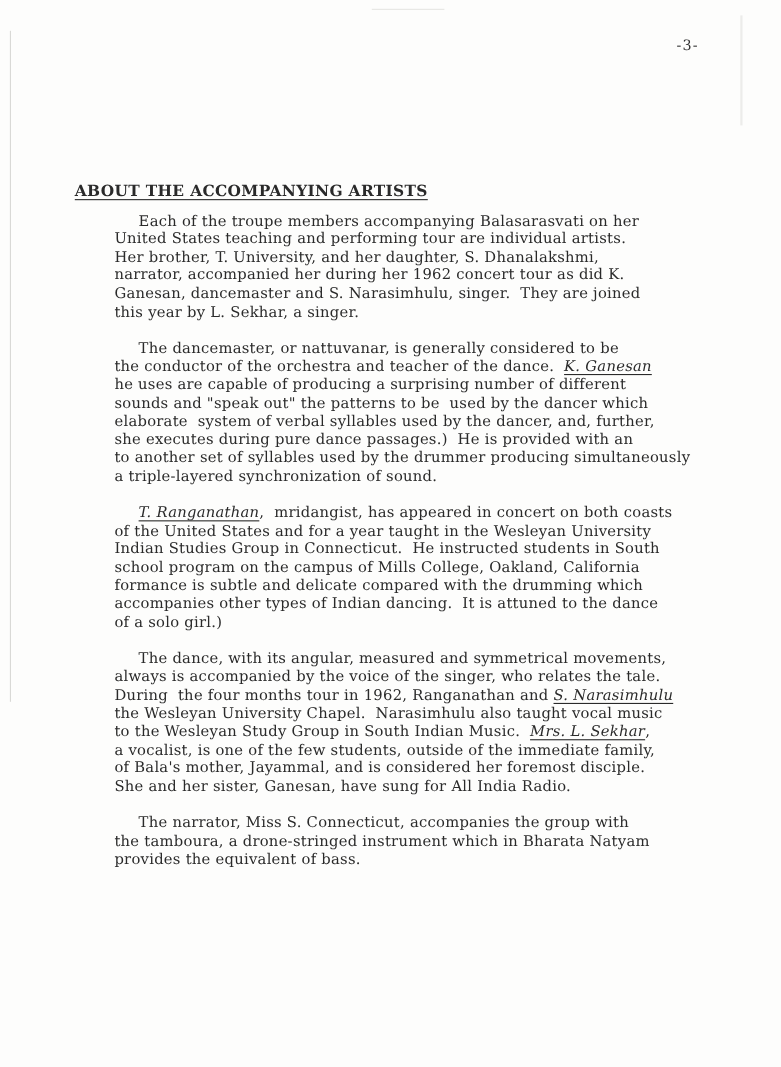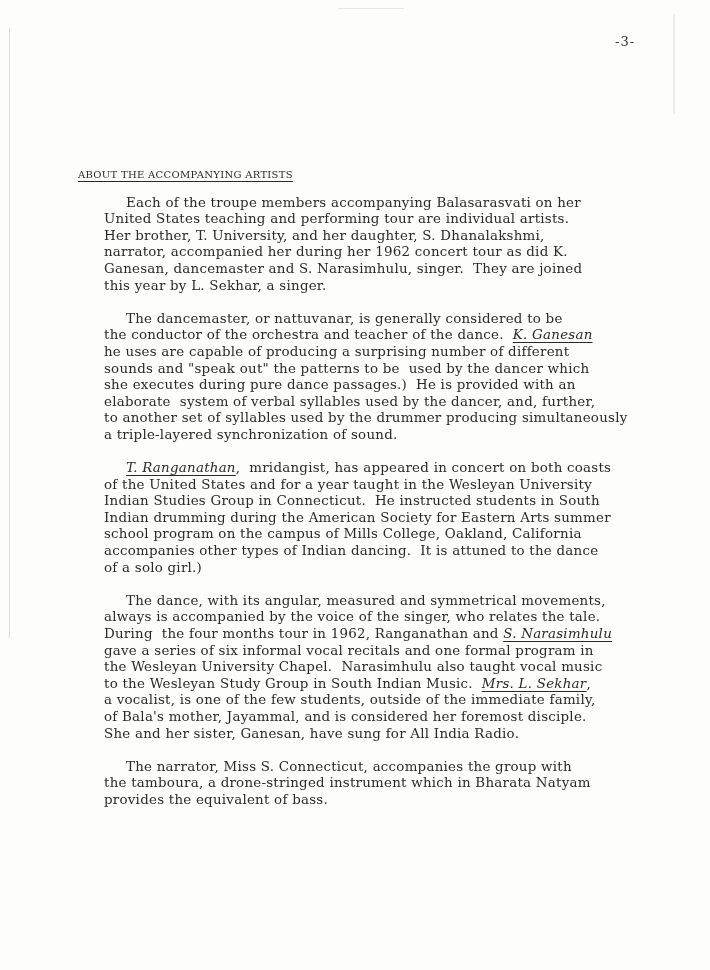--- a/index.html
+++ b/index.html
@@ -5,21 +5,21 @@
   html, body { margin: 0; padding: 0; }
   body {
     width: 710px; height: 970px; background: #fdfdfc; position: relative; overflow: hidden;
     font-family: "DejaVu Serif", "Liberation Serif", serif; color: #2a2a2a;
   }
   .left-rule { position: absolute; left: 9px; top: 28px; width: 1px; height: 610px; background: #d9d9d6; }
   .right-rule { position: absolute; left: 673px; top: 14px; width: 2px; height: 100px; background: #ececea; }
   .top-mark { position: absolute; left: 338px; top: 8px; width: 66px; height: 1px; background: #e6e6e3; }
   .page-number { position: absolute; left: 615px; top: 34px; font-size: 13px; letter-spacing: 1px; color: #333; }
   .content { position: absolute; left: 68px; top: 166px; width: 600px; font-size: 13.4px; line-height: 16.6px; letter-spacing: 0.25px; }
-  .heading { margin: 0 0 11px 10px; font-size: 10px; font-weight: normal; display: inline-block; text-decoration: underline; text-underline-offset: 3px; letter-spacing: 0.3px; }
+  .heading { margin: 0 0 11px 0; font-size: 14px; font-weight: bold; display: inline-block; text-decoration: underline; text-underline-offset: 3px; letter-spacing: 0.3px; }
   .para { margin: 0 0 16.6px 0; }
   .line { white-space: pre; display: block; margin-left: 36px; }
   .indent { padding-left: 22px; }
   .u { text-decoration: underline; text-underline-offset: 3px; font-style: italic; }
 </style>
 </head>
 <body>
 
 <div class="top-mark"></div>
 <div class="left-rule"></div>
@@ -37,41 +37,40 @@
     <span class="line">narrator, accompanied her during her 1962 concert tour as did K.</span>
     <span class="line">Ganesan, dancemaster and S. Narasimhulu, singer.  They are joined</span>
     <span class="line">this year by L. Sekhar, a singer.</span>
   </div>
 
   <div class="para">
     <span class="line indent">The dancemaster, or nattuvanar, is generally considered to be</span>
     <span class="line"><span>the conductor of the orchestra and teacher of the dance.  </span><span class="u">K. Ganesan</span></span>
     <span class="line">he uses are capable of producing a surprising number of different</span>
     <span class="line">sounds and "speak out" the patterns to be  used by the dancer which</span>
+    <span class="line">elaborate  system of verbal syllables used by the dancer, and, further,</span>
     <span class="line">she executes during pure dance passages.)  He is provided with an</span>
-    <span class="line">elaborate  system of verbal syllables used by the dancer, and, further,</span>
     <span class="line">to another set of syllables used by the drummer producing simultaneously</span>
     <span class="line">a triple-layered synchronization of sound.</span>
   </div>
 
   <div class="para">
     <span class="line indent"><span class="u">T. Ranganathan</span><span>,  mridangist, has appeared in concert on both coasts</span></span>
     <span class="line">of the United States and for a year taught in the Wesleyan University</span>
     <span class="line">Indian Studies Group in Connecticut.  He instructed students in South</span>
-    <span class="line">Indian drumming during the American Society for Eastern Arts summer</span>
     <span class="line">school program on the campus of Mills College, Oakland, California</span>
+    <span class="line">formance is subtle and delicate compared with the drumming which</span>
     <span class="line">accompanies other types of Indian dancing.  It is attuned to the dance</span>
     <span class="line">of a solo girl.)</span>
   </div>
 
   <div class="para">
     <span class="line indent">The dance, with its angular, measured and symmetrical movements,</span>
     <span class="line">always is accompanied by the voice of the singer, who relates the tale.</span>
     <span class="line"><span>During  the four months tour in 1962, Ranganathan and </span><span class="u">S. Narasimhulu</span></span>
-    <span class="line">gave a series of six informal vocal recitals and one formal program in</span>
     <span class="line">the Wesleyan University Chapel.  Narasimhulu also taught vocal music</span>
     <span class="line"><span>to the Wesleyan Study Group in South Indian Music.  </span><span class="u">Mrs. L. Sekhar</span><span>,</span></span>
     <span class="line">a vocalist, is one of the few students, outside of the immediate family,</span>
     <span class="line">of Bala's mother, Jayammal, and is considered her foremost disciple.</span>
     <span class="line">She and her sister, Ganesan, have sung for All India Radio.</span>
   </div>
 
   <div class="para">
     <span class="line indent">The narrator, Miss S. Connecticut, accompanies the group with</span>
     <span class="line">the tamboura, a drone-stringed instrument which in Bharata Natyam</span>

